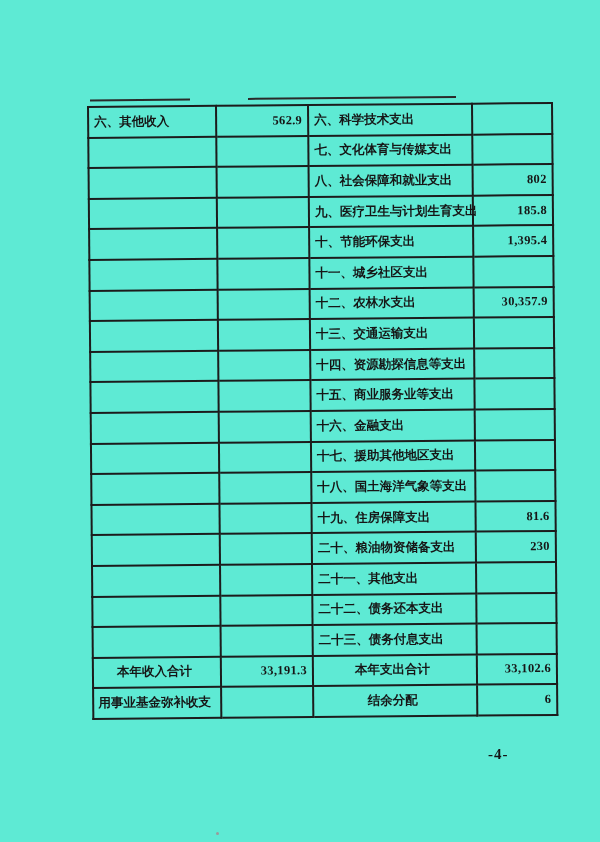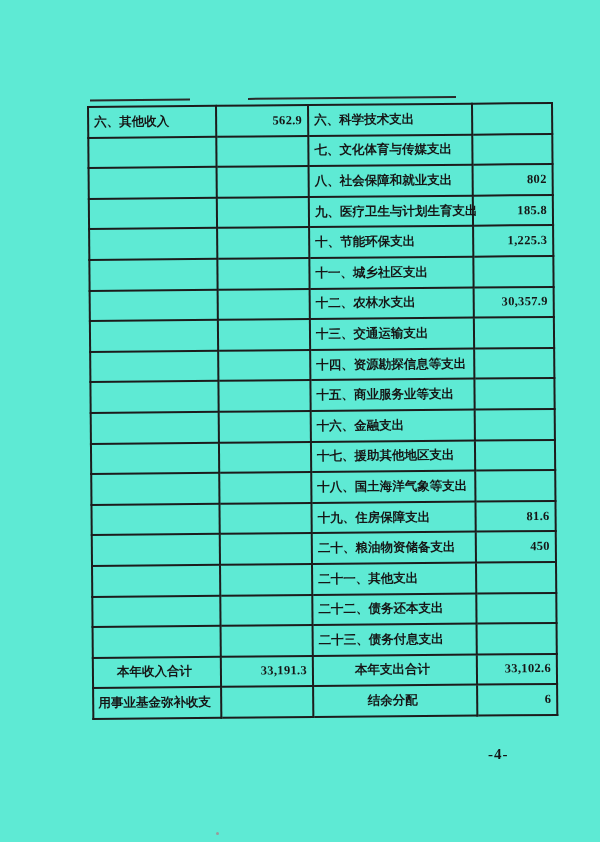--- a/index.html
+++ b/index.html
@@ -113,21 +113,21 @@
           <tr>
     <td class="c1"></td>
     <td class="c2"></td>
     <td class="c3">九、医疗卫生与计划生育支出</td>
     <td class="c4">185.8</td>
   </tr>
           <tr>
     <td class="c1"></td>
     <td class="c2"></td>
     <td class="c3">十、节能环保支出</td>
-    <td class="c4">1,225.3</td>
+    <td class="c4">1,395.4</td>
   </tr>
           <tr>
     <td class="c1"></td>
     <td class="c2"></td>
     <td class="c3">十一、城乡社区支出</td>
     <td class="c4"></td>
   </tr>
           <tr>
     <td class="c1"></td>
     <td class="c2"></td>
@@ -173,21 +173,21 @@
           <tr>
     <td class="c1"></td>
     <td class="c2"></td>
     <td class="c3">十九、住房保障支出</td>
     <td class="c4">81.6</td>
   </tr>
           <tr>
     <td class="c1"></td>
     <td class="c2"></td>
     <td class="c3">二十、粮油物资储备支出</td>
-    <td class="c4">450</td>
+    <td class="c4">230</td>
   </tr>
           <tr>
     <td class="c1"></td>
     <td class="c2"></td>
     <td class="c3">二十一、其他支出</td>
     <td class="c4"></td>
   </tr>
           <tr>
     <td class="c1"></td>
     <td class="c2"></td>

